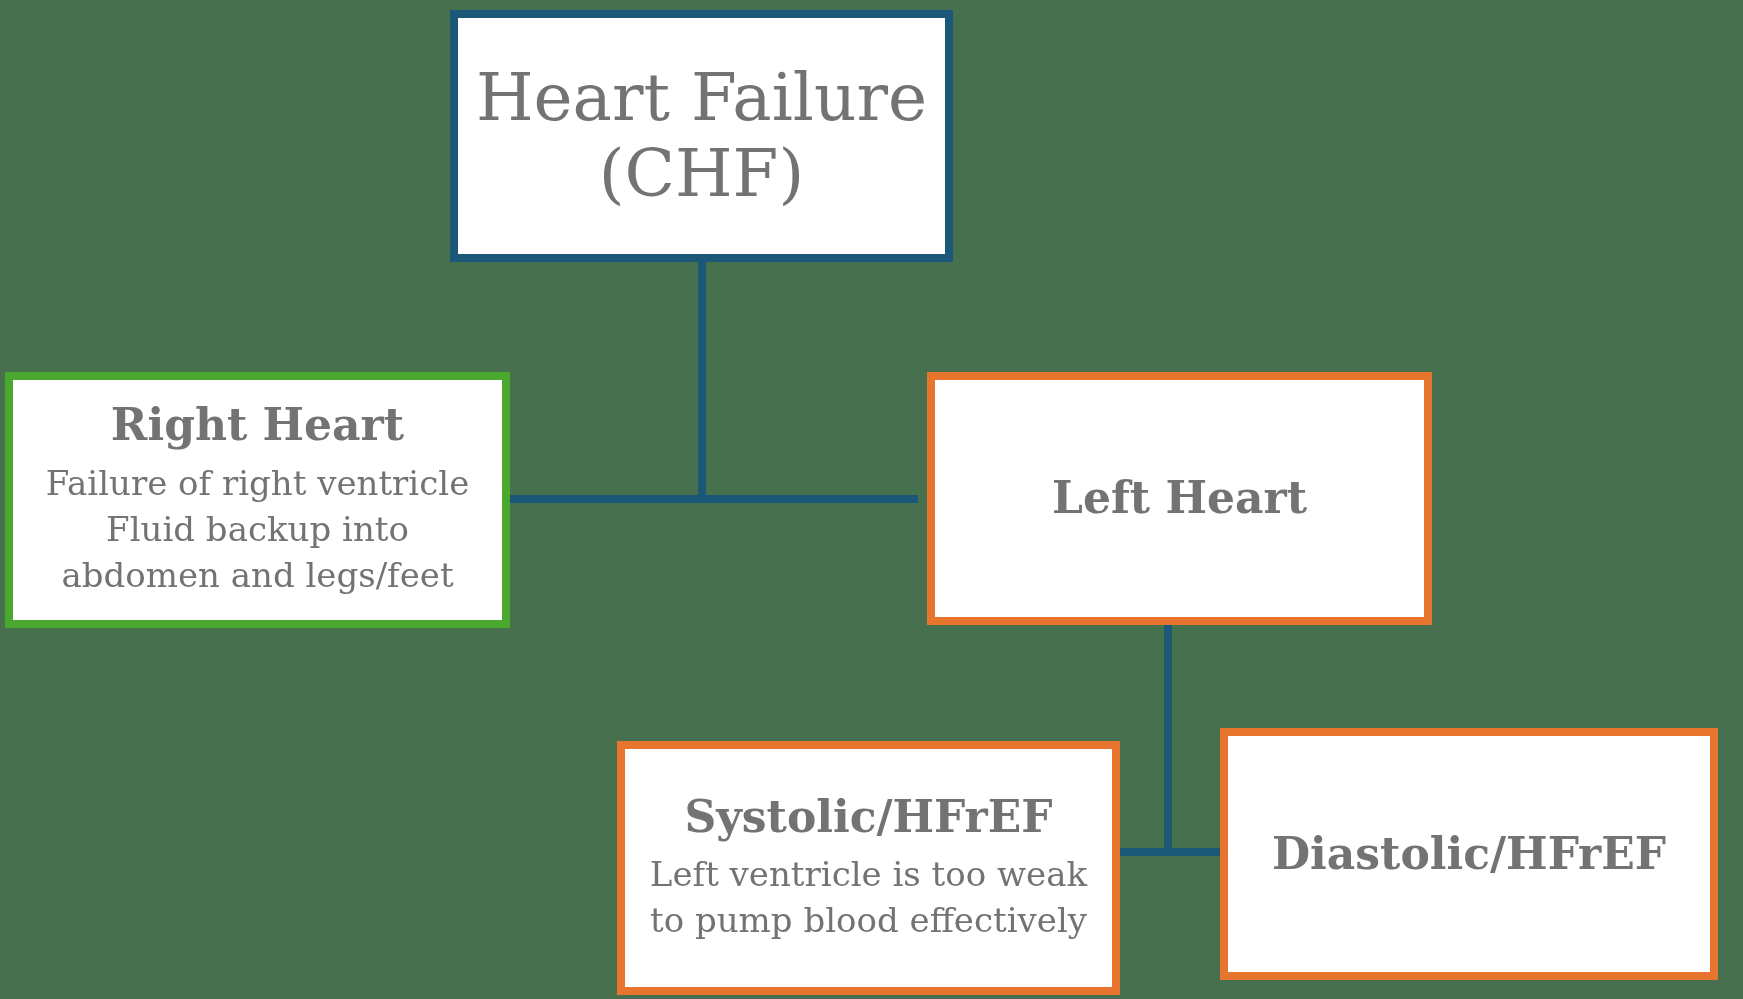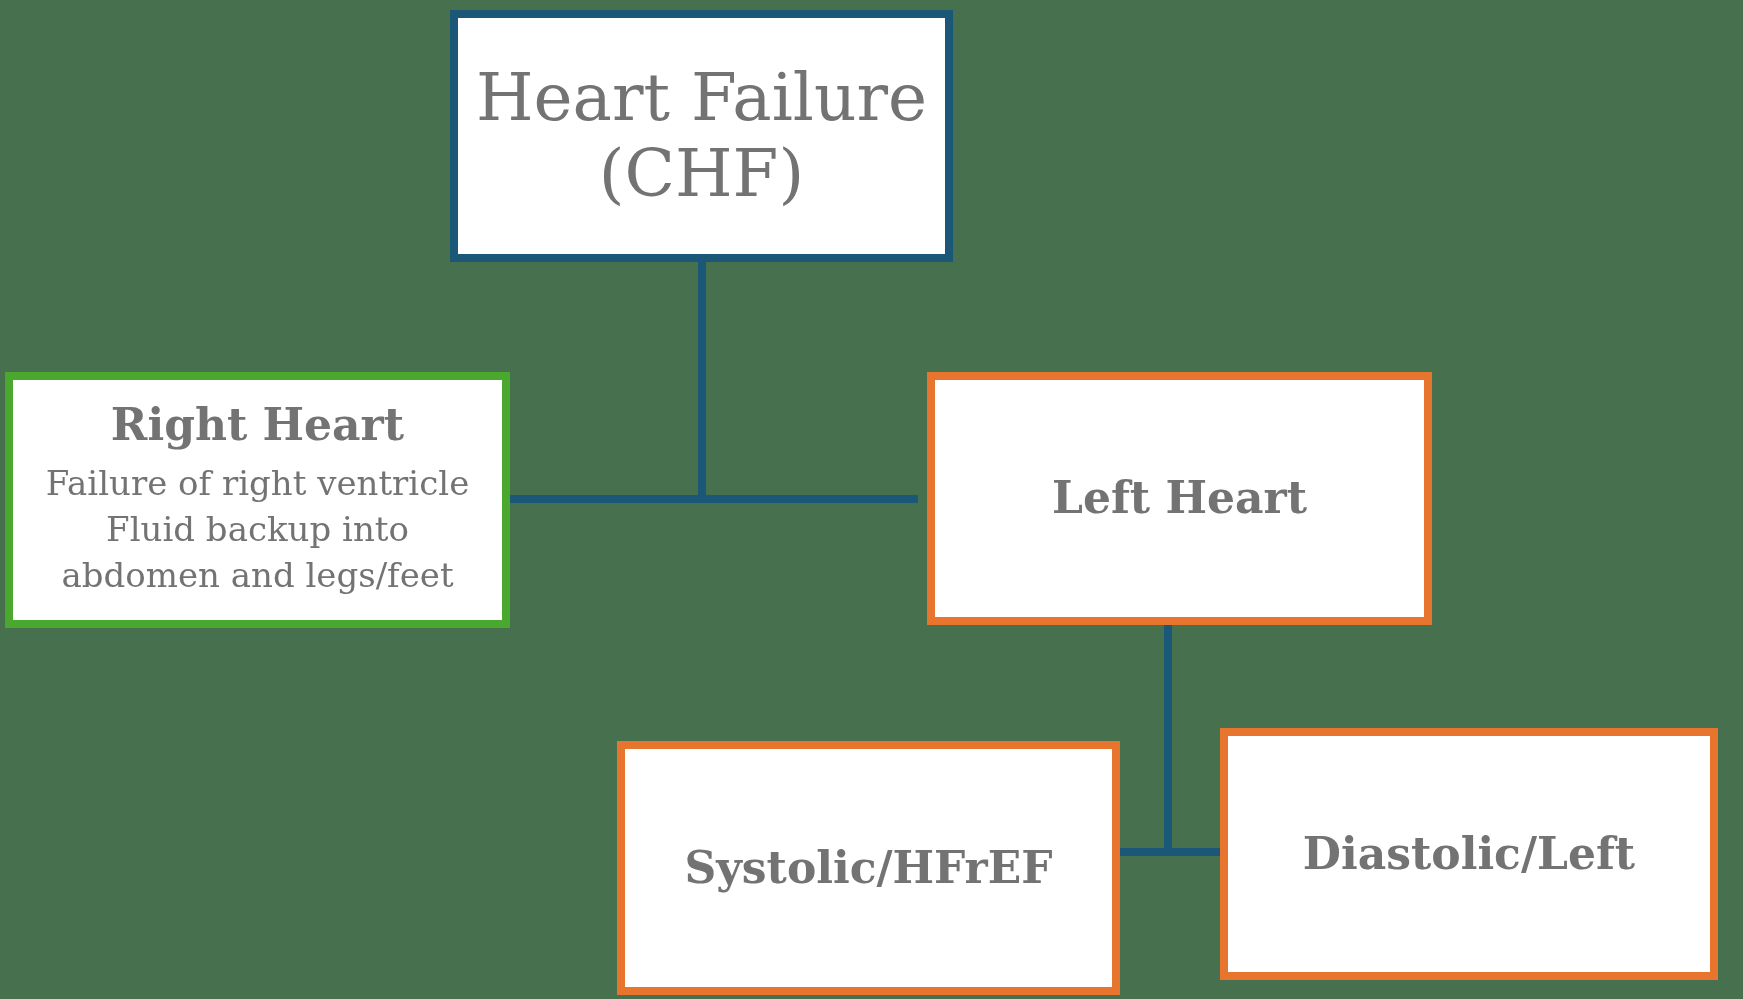--- a/index.html
+++ b/index.html
@@ -75,19 +75,21 @@
 Fluid backup into
 abdomen and legs/feet</div>
   </div>
 
   <div class="node" id="box-left-heart" style="border-color: rgb(231, 117, 45);">
     <div class="title">Left Heart</div>
   </div>
 
   <div class="node" id="box-systolic" style="border-color: rgb(231, 117, 45);">
     <div class="title">Systolic/HFrEF</div>
+    <div class="body">Left ventricle is too weak
+to pump blood effectively</div>
   </div>
 
   <div class="node" id="box-diastolic" style="border-color: rgb(231, 117, 45);">
-    <div class="title">Diastolic/Left</div>
+    <div class="title">Diastolic/HFrEF</div>
   </div>
 
 </div>
 
 </body></html>

